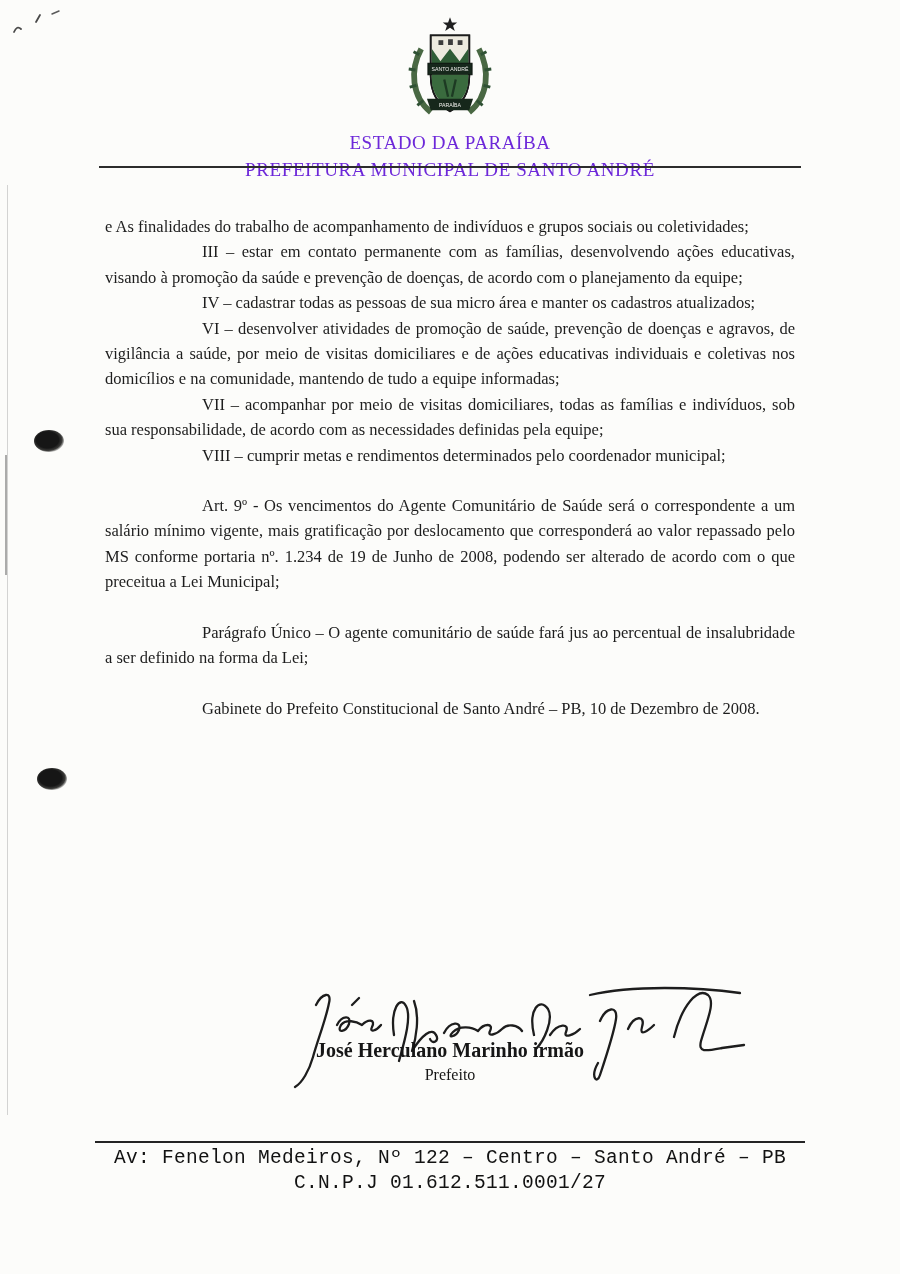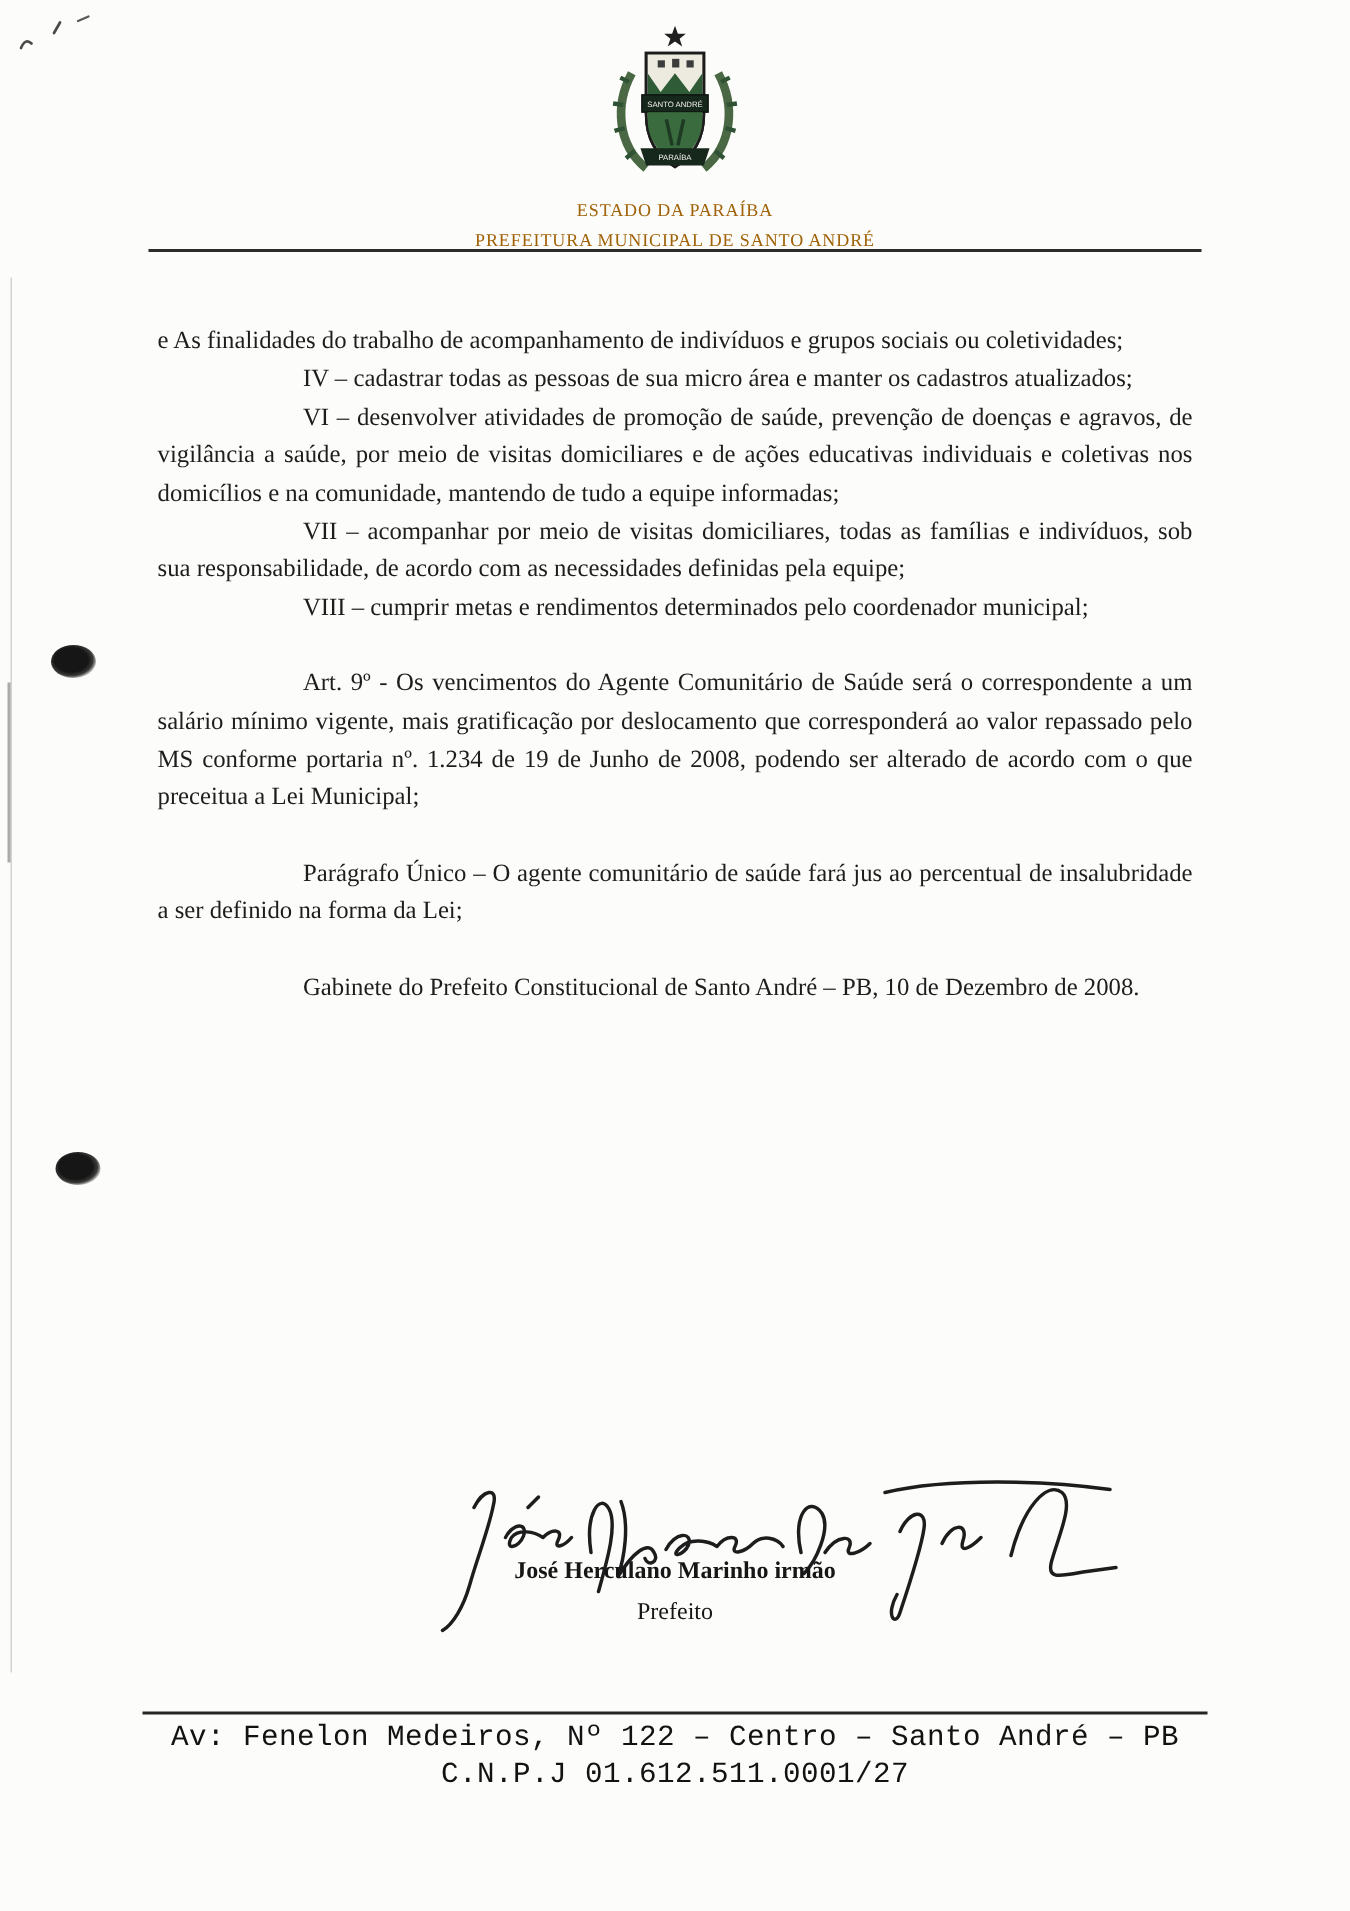--- a/index.html
+++ b/index.html
@@ -33,21 +33,21 @@
     border-radius: 50%;
   }
   .punch-hole.h1 { left: 34px; top: 430px; }
   .punch-hole.h2 { left: 37px; top: 768px; }
 
   
   .header { position: absolute; top: 16px; left: 0; width: 100%; text-align: center; }
   .crest { display: inline-block; }
   .header-line {
     margin: 0; font-weight: normal;
-    font-size: 12px; letter-spacing: 0.6px; color: #a16207;
+    font-size: 19px; letter-spacing: 0.6px; color: #6d28d9;
   }
   .header-line.l1 { margin-top: 6px; }
   .header-line.l2 { margin-top: 5px; }
   .header-rule {
     position: absolute; top: 166px; left: 99px;
     width: 702px; height: 2px; background: #2c2c2c;
   }
 
   
   .doc-body {
@@ -55,21 +55,21 @@
     font-size: 16.5px; line-height: 25.4px;
   }
   .para { margin: 0; text-align: justify; }
   .para.indent { text-indent: 97px; }
   .para.gap { margin-top: 25px; }
 
   
   .sig-svg { position: absolute; left: 282px; top: 975px; }
   .sig-name {
     position: absolute; top: 1039px; left: 0; width: 100%;
-    text-align: center; font-weight: bold; font-size: 16px; color: #161616;
+    text-align: center; font-weight: bold; font-size: 20px; color: #161616;
   }
   .sig-title {
     position: absolute; top: 1066px; left: 0; width: 100%;
     text-align: center; font-weight: normal; font-size: 16px; color: #161616;
   }
 
   
   .footer-rule {
     position: absolute; top: 1141px; left: 95px;
     width: 710px; height: 2px; background: #242424;
@@ -126,20 +126,21 @@
       <path d="M26 86 L74 86 L70 98 L30 98 Z" fill="#16271b"></path>
       <text x="50" y="94.5" font-size="5.4" fill="#f2f2ee" text-anchor="middle" font-family="Liberation Sans, sans-serif">PARAÍBA</text>
     </svg>
     <div class="header-line l1">ESTADO DA PARAÍBA</div>
     <div class="header-line l2">PREFEITURA MUNICIPAL DE SANTO ANDRÉ</div>
   </div>
   <div class="header-rule"></div>
 
   <div class="doc-body">
     <p class="para">e As finalidades do trabalho de acompanhamento de indivíduos e grupos sociais ou coletividades;</p>
+    <p class="para indent">III – estar em contato permanente com as famílias, desenvolvendo ações educativas, visando à promoção da saúde e prevenção de doenças, de acordo com o planejamento da equipe;</p>
     <p class="para indent">IV – cadastrar todas as pessoas de sua micro área e manter os cadastros atualizados;</p>
     <p class="para indent">VI – desenvolver atividades de promoção de saúde, prevenção de doenças e agravos, de vigilância a saúde, por meio de visitas domiciliares e de ações educativas individuais e coletivas nos domicílios e na comunidade, mantendo de tudo a equipe informadas;</p>
     <p class="para indent">VII – acompanhar por meio de visitas domiciliares, todas as famílias e indivíduos, sob sua responsabilidade, de acordo com as necessidades definidas pela equipe;</p>
     <p class="para indent">VIII – cumprir metas e rendimentos determinados pelo coordenador municipal;</p>
     <p class="para indent gap">Art. 9º - Os vencimentos do Agente Comunitário de Saúde será o correspondente a um salário mínimo vigente, mais gratificação por deslocamento que corresponderá ao valor repassado pelo MS conforme portaria nº. 1.234 de 19 de Junho de 2008, podendo ser alterado de acordo com o que preceitua a Lei Municipal;</p>
     <p class="para indent gap">Parágrafo Único – O agente comunitário de saúde fará jus ao percentual de insalubridade a ser definido na forma da Lei;</p>
     <p class="para indent gap">Gabinete do Prefeito Constitucional de Santo André – PB, 10 de Dezembro de 2008.</p>
   </div>
 
   <svg class="sig-svg" width="470" height="115" viewBox="0 0 470 115">

